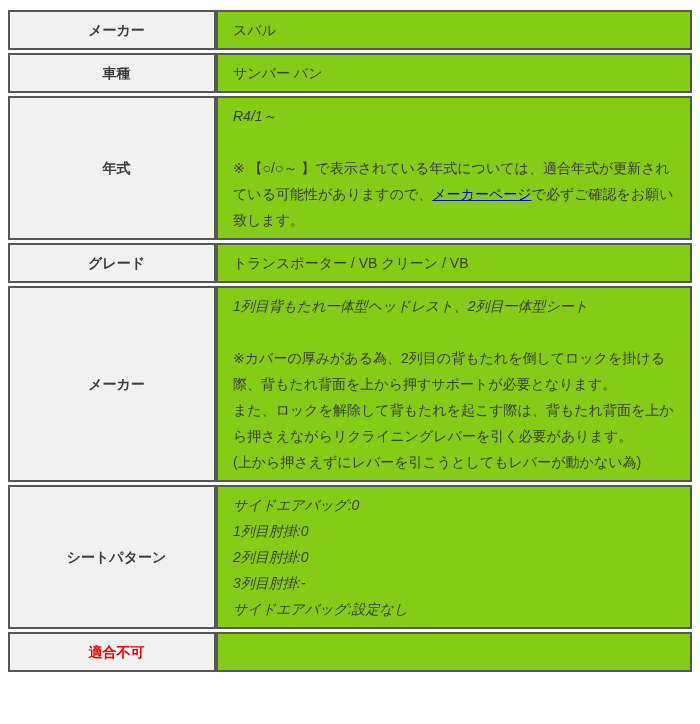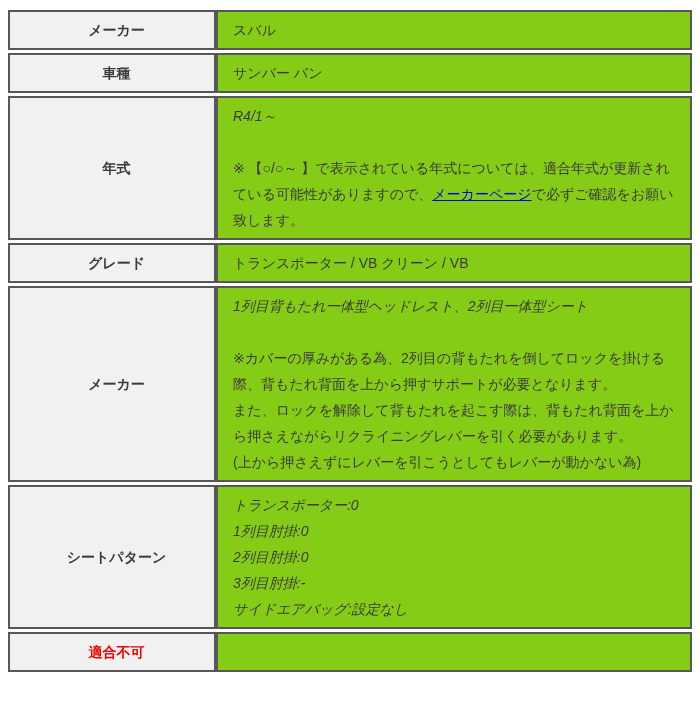--- a/index.html
+++ b/index.html
@@ -95,21 +95,21 @@
         <div class="line"></div>
         <div>※カバーの厚みがある為、2列目の背もたれを倒してロックを掛ける際、背もたれ背面を上から押すサポートが必要となります。</div>
         <div>また、ロックを解除して背もたれを起こす際は、背もたれ背面を上から押さえながらリクライニングレバーを引く必要があります。</div>
         <div>(上から押さえずにレバーを引こうとしてもレバーが動かない為)</div>
       </td>
     </tr>
 
     <tr>
       <td class="label">シートパターン</td>
       <td class="value">
-        <div class="line">トランスポーター:0</div>
+        <div class="line">サイドエアバッグ:0</div>
         <div class="line">1列目肘掛:0</div>
         <div class="line">2列目肘掛:0</div>
         <div class="line">3列目肘掛:-</div>
         <div class="line">サイドエアバッグ:設定なし</div>
       </td>
     </tr>
 
     <tr>
       <td class="label red">適合不可</td>
       <td class="value"></td>

